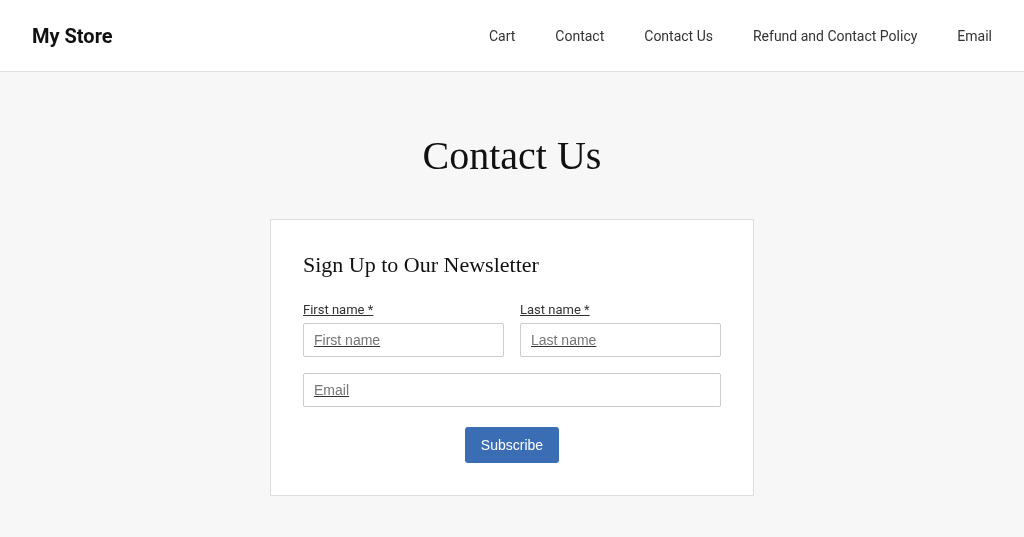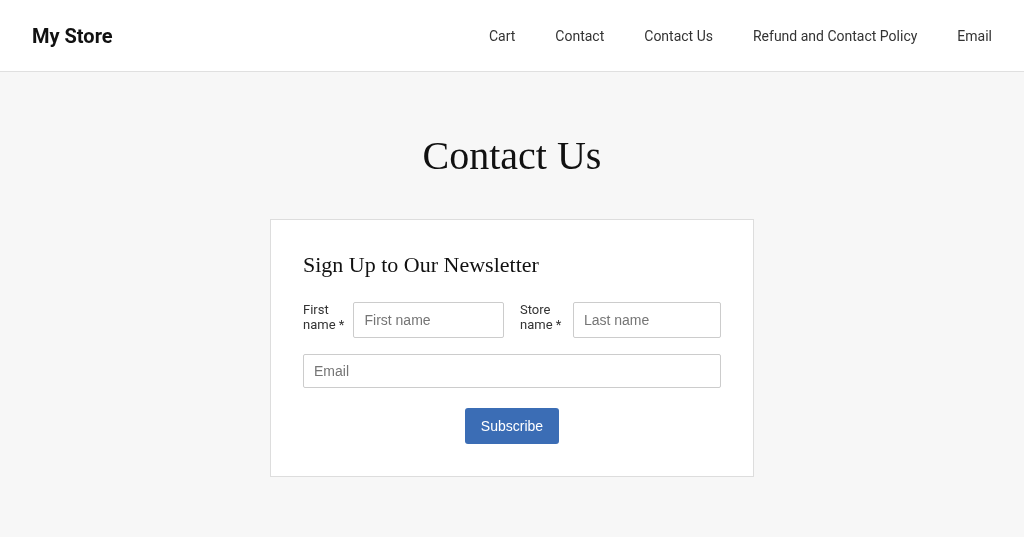--- a/index.html
+++ b/index.html
@@ -79,22 +79,23 @@
     }
 
     .form-row {
       display: flex;
       gap: 16px;
       margin-bottom: 16px;
     }
 
     .form-group {
       display: flex;
-      flex-direction: row;
+      flex-direction: column;
       flex: 1;
+      text-decoration: underline;
     }
 
     .form-group.full-width {
       flex: none;
       width: 100%;
     }
 
     label {
       font-size: 13px;
       color: #333;
@@ -149,21 +150,21 @@
 
   <div class="form-card">
     <h2 class="form-subtitle">Sign Up to Our Newsletter</h2>
 
     <div class="form-row">
       <div class="form-group">
         <label>First name *</label>
         <input type="text" placeholder="First name" style="">
       </div>
       <div class="form-group">
-        <label>Store name *</label>
+        <label>Last name *</label>
         <input type="text" placeholder="Last name" style="">
       </div>
     </div>
 
     <div class="form-group full-width">
       <input type="email" placeholder="Email" style="">
     </div>
 
     <div class="subscribe-row">
       <button class="subscribe-btn">Subscribe</button>

